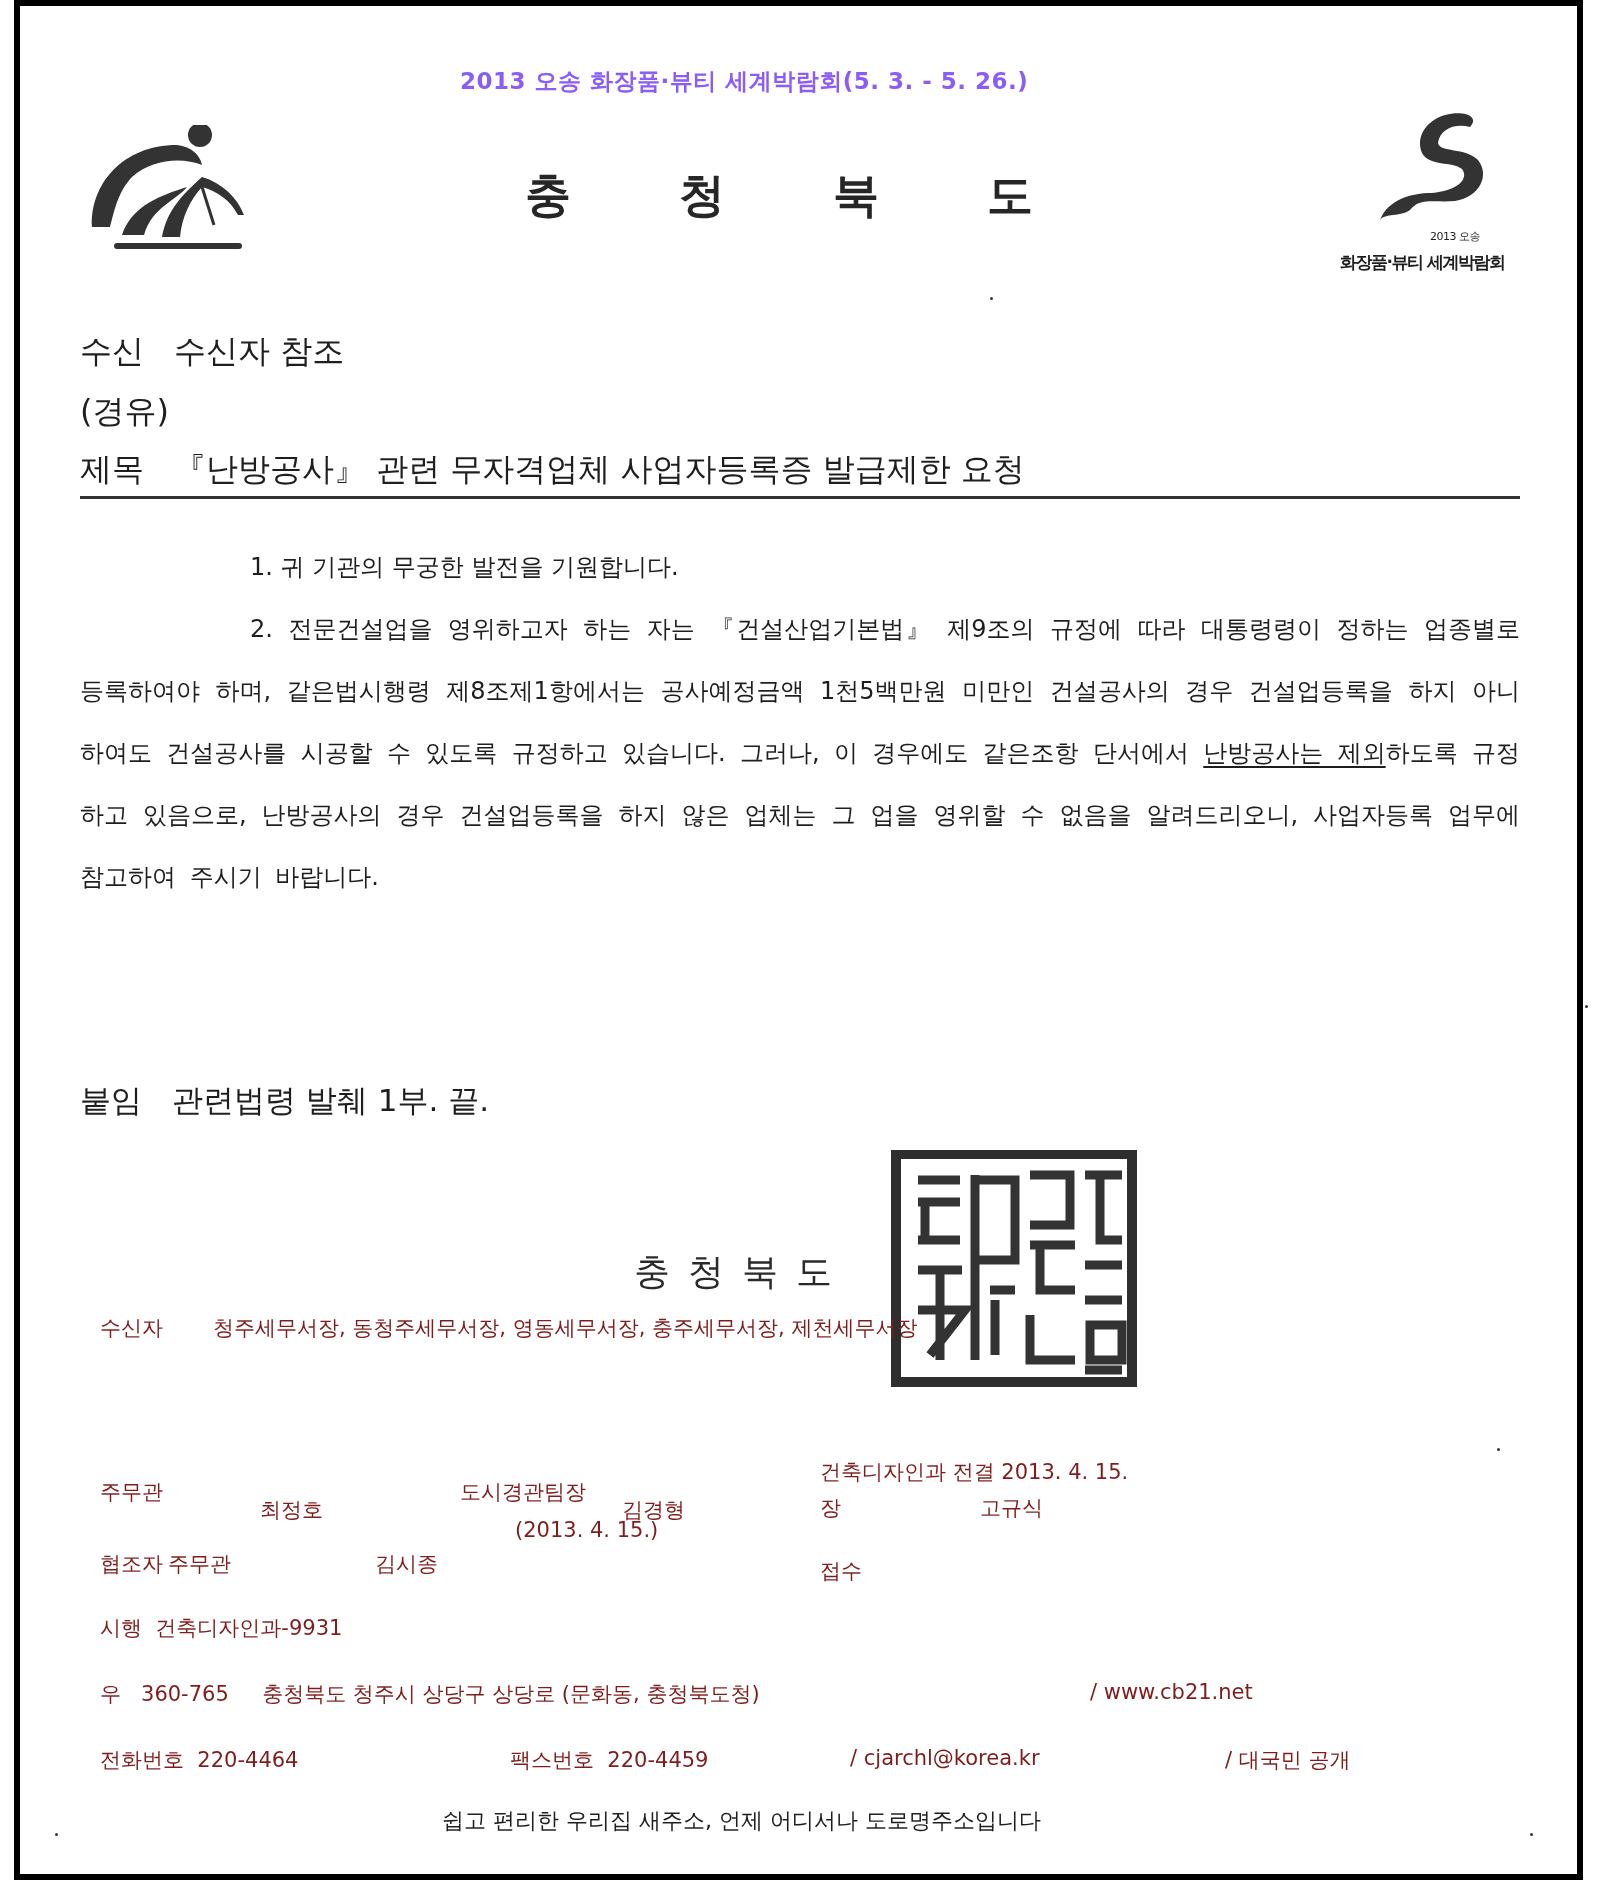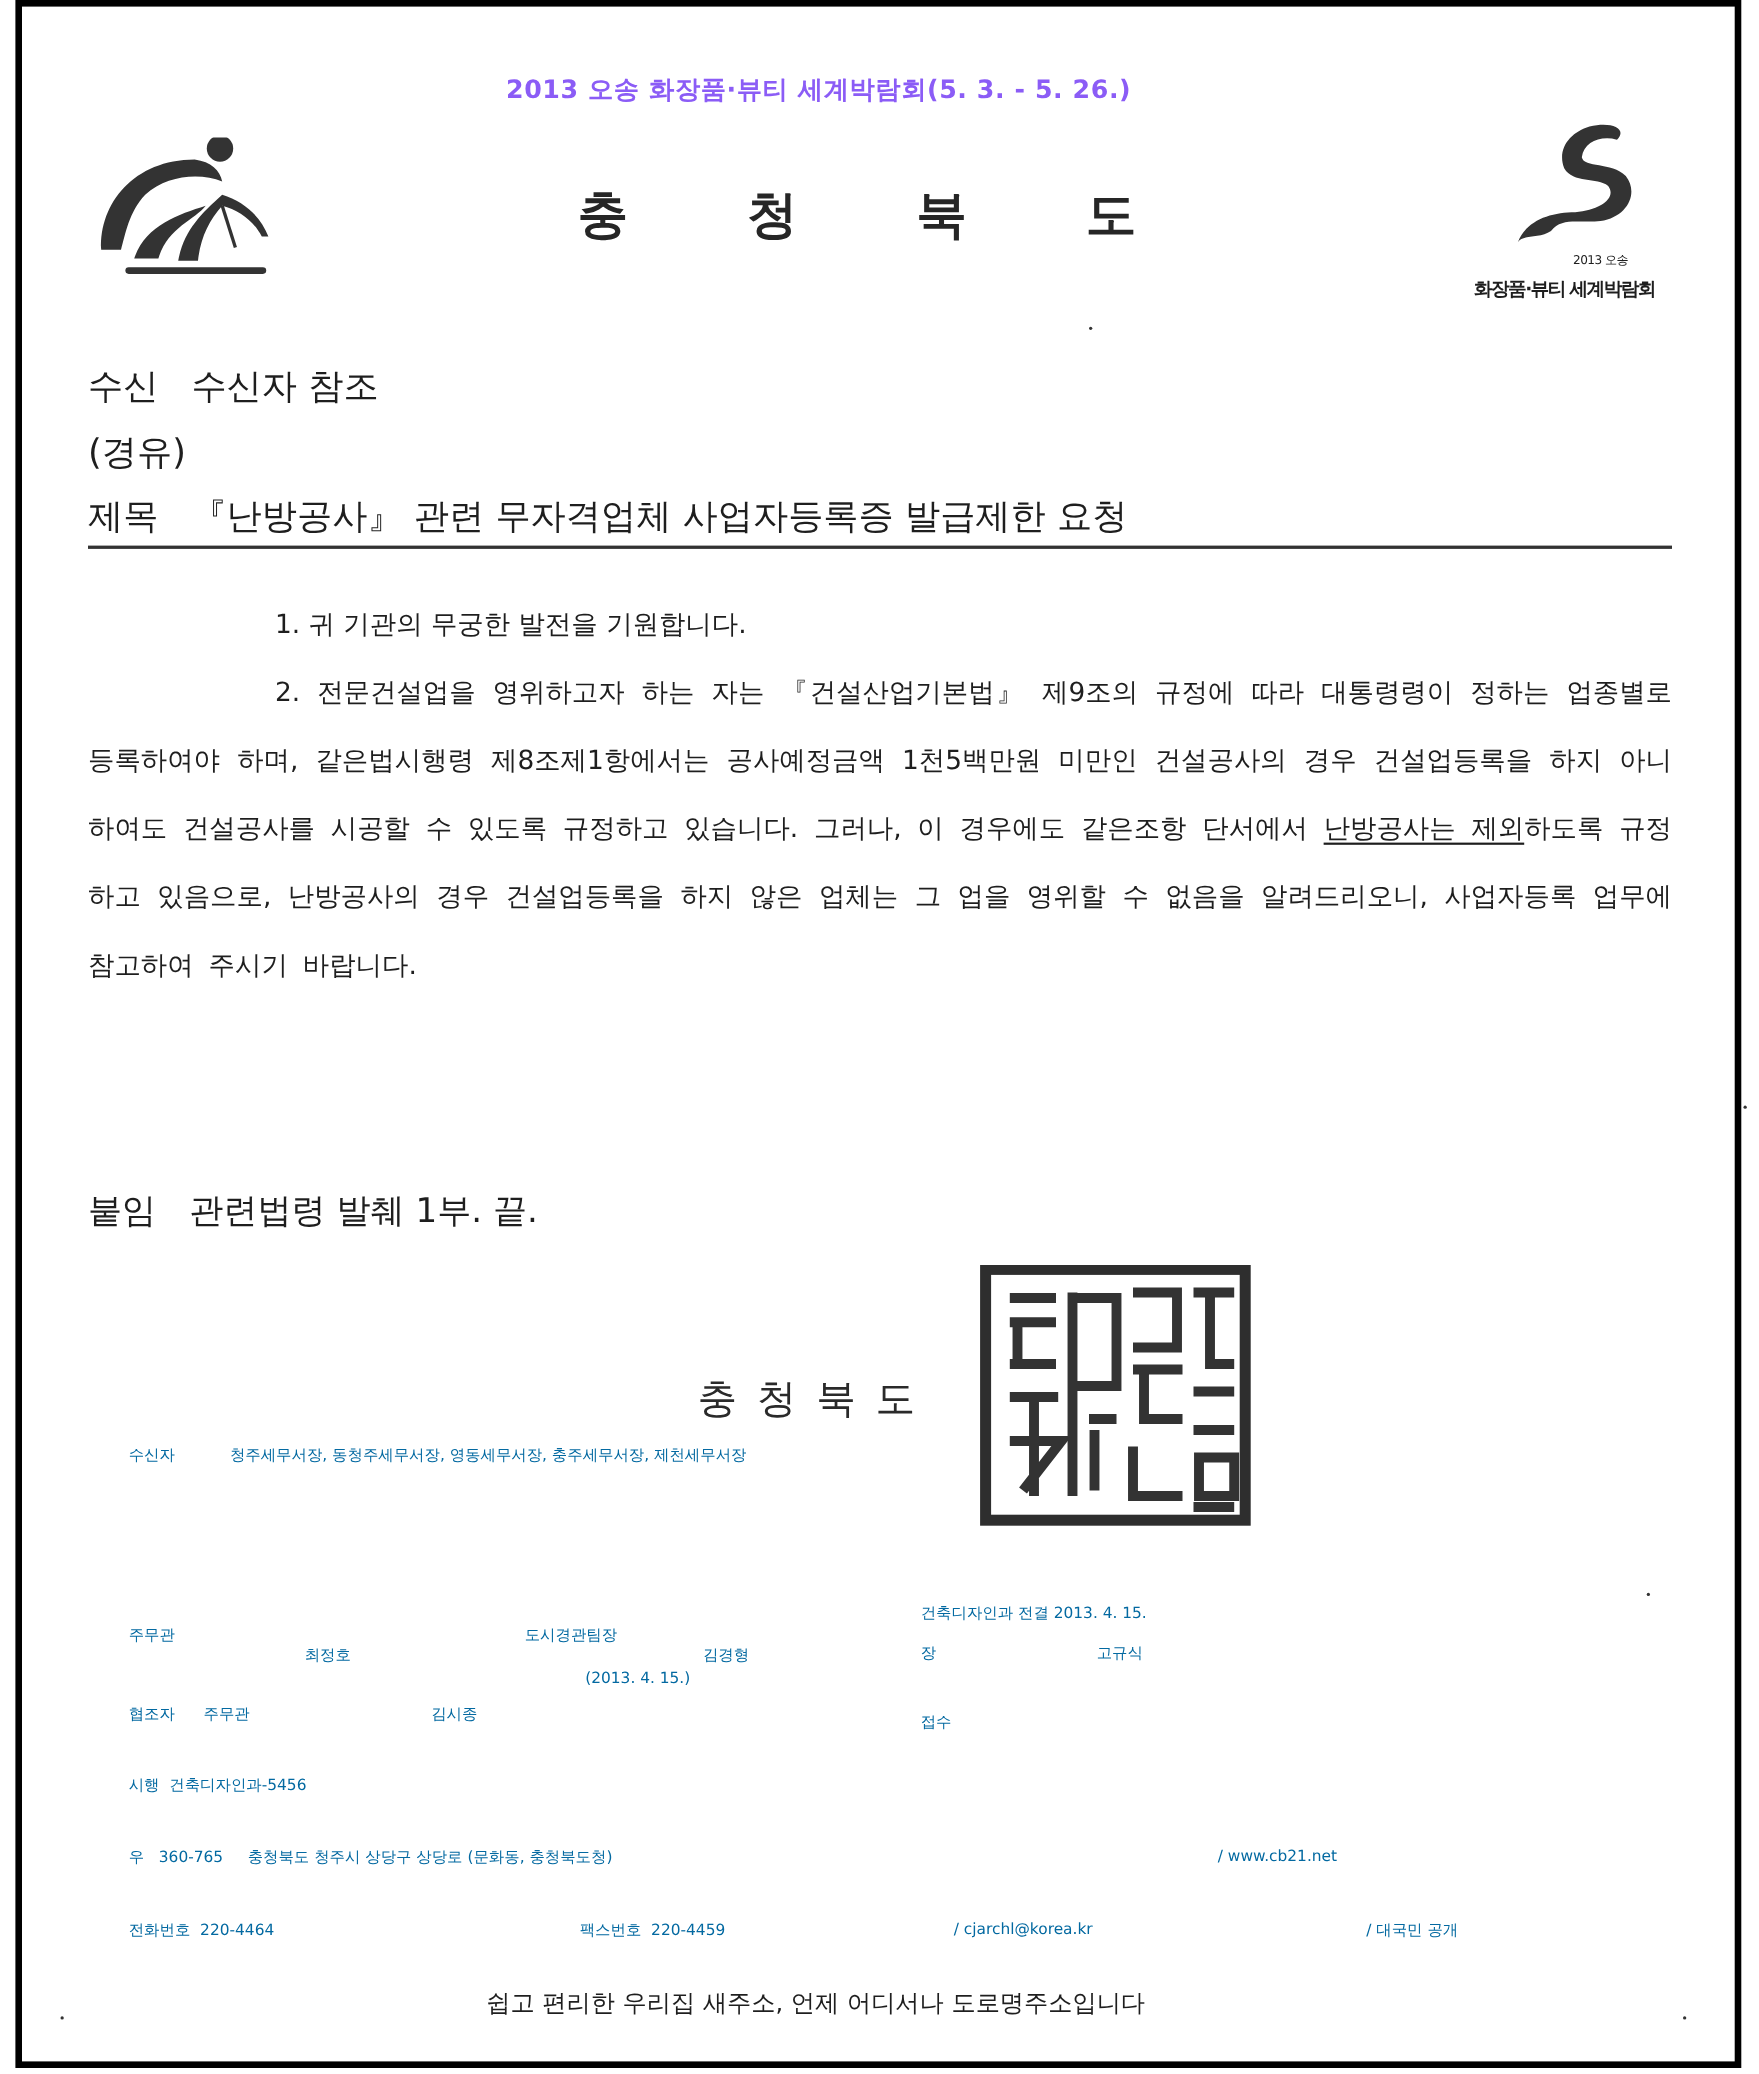--- a/index.html
+++ b/index.html
@@ -24,21 +24,21 @@
   .body-para { left: 80px; width: 1440px; font-size: 24px; line-height: 62px; color: #1e1e1e; }
   .p1 { top: 536px; padding-left: 170px; width: 1270px; }
   .p2 { top: 598px; white-space: normal; text-align: justify; text-indent: 170px; word-spacing: 6px; }
   .underline { text-decoration: underline; text-underline-offset: 5px; }
   .attach { left: 80px; top: 1080px; font-size: 31px; }
   .attach .lbl { margin-right: 30px; }
   .sender { left: 634px; top: 1248px; font-size: 36px; color: #2a2a2a; letter-spacing: 18px; }
   .seal { left: 890px; top: 1150px; width: 250px; height: 240px; }
   .recipients { left: 100px; top: 1314px; font-size: 21px; }
   .recipients .lbl { margin-right: 50px; }
-  .small { font-size: 14px; color: #0369a1; margin-left: 17px; }
+  .small { font-size: 21px; color: #7f1d1d; }
   .sig-lbl1 { left: 100px; top: 1478px; }
   .sig-name1 { left: 260px; top: 1496px; }
   .sig-lbl2 { left: 460px; top: 1478px; }
   .sig-name2 { left: 622px; top: 1496px; }
   .sig-lbl3 { left: 820px; top: 1458px; }
   .sig-jang { left: 820px; top: 1494px; }
   .sig-name3 { left: 980px; top: 1494px; }
   .coop-lbl { left: 100px; top: 1550px; }
   .coop-role { left: 168px; top: 1550px; }
   .coop-name { left: 375px; top: 1550px; }
@@ -123,21 +123,21 @@
 <div class="abs small sig-name2">김경형</div>
 <div class="abs small sig-lbl3">건축디자인과 전결 2013. 4. 15.</div>
 <div class="abs small sig-jang">장</div>
 <div class="abs small sig-name3">고규식</div>
 
 <div class="abs small coop-lbl">협조자</div>
 <div class="abs small coop-role">주무관</div>
 <div class="abs small coop-name">김시종</div>
 
 <div class="abs small exec">
-  <span>시행</span>&nbsp;&nbsp;<span>건축디자인과-5456</span>
+  <span>시행</span>&nbsp;&nbsp;<span>건축디자인과-9931</span>
 </div>
 <div class="abs small exec-date">(2013. 4. 15.)</div>
 <div class="abs small receipt">접수</div>
 
 <div class="abs small addr">
   <span>우</span>&nbsp;&nbsp;&nbsp;<span>360-765</span>&nbsp;&nbsp;&nbsp;&nbsp;&nbsp;<span>충청북도 청주시 상당구 상당로 (문화동, 충청북도청)</span>
 </div>
 <div class="abs small addr-url">/ www.cb21.net</div>
 
 <div class="abs small tel">

